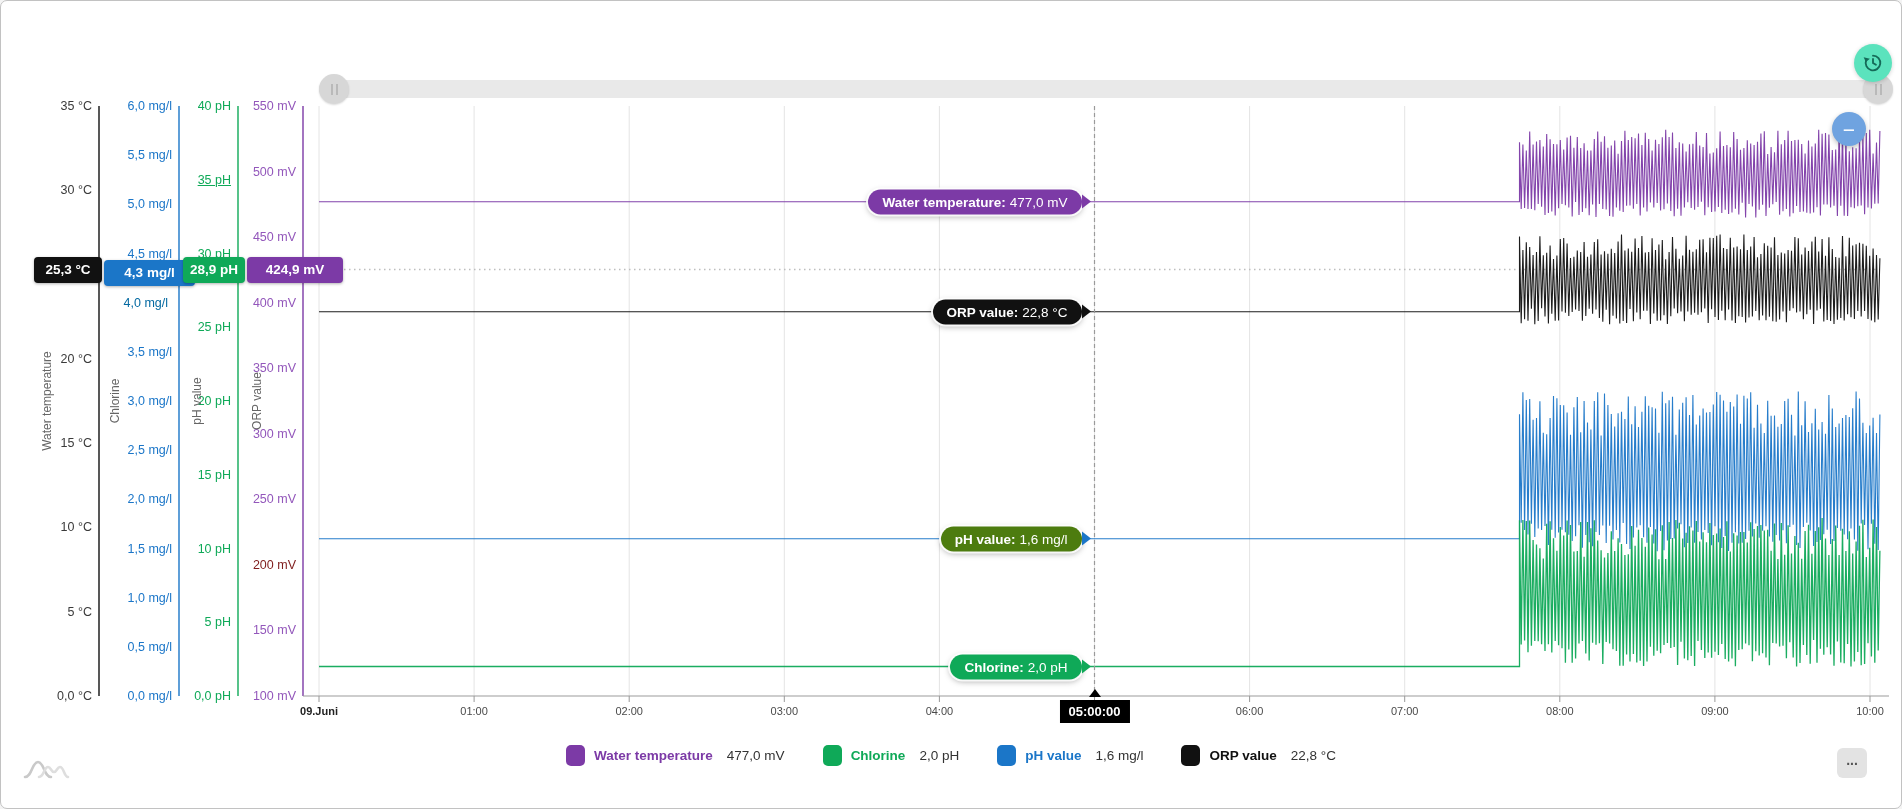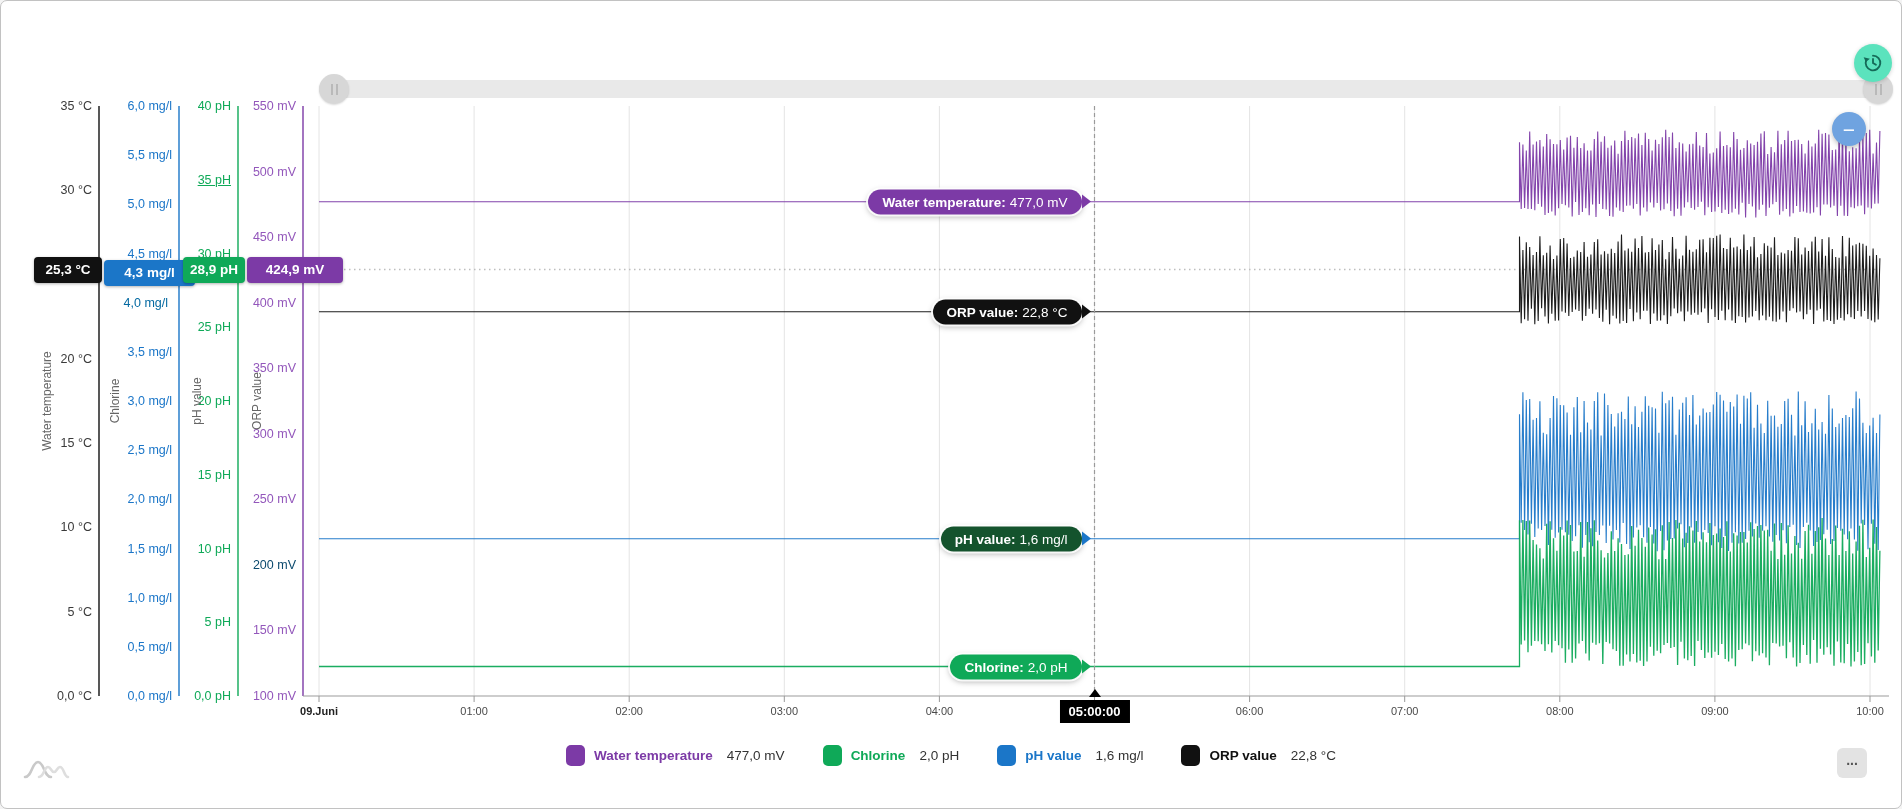--- a/index.html
+++ b/index.html
@@ -154,40 +154,40 @@
       <div class="tick" style="left: 230px; top: 695px; color: rgb(15, 169, 88);">0,0 pH</div>
       <div class="axis-title" style="left: 196px; top: 400px;">pH value</div>
       <div class="cur-badge" style="left: 182px; width: 62px; top: 268.725px; background: rgb(15, 169, 88);">28,9 pH</div>
       <div class="tick" style="left: 295px; top: 105px; color: rgb(147, 87, 187);">550 mV</div>
       <div class="tick" style="left: 295px; top: 170.556px; color: rgb(147, 87, 187);">500 mV</div>
       <div class="tick" style="left: 295px; top: 236.111px; color: rgb(147, 87, 187);">450 mV</div>
       <div class="tick" style="left: 295px; top: 301.667px; color: rgb(147, 87, 187);">400 mV</div>
       <div class="tick" style="left: 295px; top: 367.222px; color: rgb(147, 87, 187);">350 mV</div>
       <div class="tick" style="left: 295px; top: 432.778px; color: rgb(147, 87, 187);">300 mV</div>
       <div class="tick" style="left: 295px; top: 498.333px; color: rgb(147, 87, 187);">250 mV</div>
-      <div class="tick" style="left: 295px; top: 563.889px; color: #0c4a6e;">200 mV</div>
+      <div class="tick" style="left: 295px; top: 563.889px; color: #7f1d1d;">200 mV</div>
       <div class="tick" style="left: 295px; top: 629.444px; color: rgb(147, 87, 187);">150 mV</div>
       <div class="tick" style="left: 295px; top: 695px; color: rgb(147, 87, 187);">100 mV</div>
       <div class="axis-title" style="left: 256px; top: 400px;">ORP value</div>
       <div class="cur-badge" style="left: 246px; width: 96px; top: 269.02px; background: rgb(124, 58, 166);">424,9 mV</div>
       <div class="tlabel date" style="left: 318px;">09.Juni</div>
       <div class="tlabel" style="left: 473.1px;">01:00</div>
       <div class="tlabel" style="left: 628.2px;">02:00</div>
       <div class="tlabel" style="left: 783.3px;">03:00</div>
       <div class="tlabel" style="left: 938.4px;">04:00</div>
       <div class="tlabel" style="left: 1248.6px;">06:00</div>
       <div class="tlabel" style="left: 1403.7px;">07:00</div>
       <div class="tlabel" style="left: 1558.8px;">08:00</div>
       <div class="tlabel" style="left: 1713.9px;">09:00</div>
       <div class="tlabel" style="left: 1869px;">10:00</div>
       <div class="x-badge" style="left: 1093.5px;">05:00:00</div>
       <div class="x-tri" style="left: 1093.5px;"></div>
       <div class="tip" style="right: 819.5px; top: 200.711px; background: rgb(124, 58, 166); --c: #7c3aa6;"><b>Water temperature:</b>477,0 mV</div>
       <div class="tip" style="right: 819.5px; top: 665.5px; background: rgb(15, 169, 88); --c: #0fa958;"><b>Chlorine:</b>2,0 pH</div>
-      <div class="tip" style="right: 819.5px; top: 537.667px; background: #14532d; --c: #1b76c8;"><b>pH value:</b>1,6 mg/l</div>
+      <div class="tip" style="right: 819.5px; top: 537.667px; background: #4d7c0f; --c: #1b76c8;"><b>pH value:</b>1,6 mg/l</div>
       <div class="tip" style="right: 819.5px; top: 310.657px; background: rgb(17, 17, 17); --c: #111111;"><b>ORP value:</b>22,8 °C</div>
     </div>
 
   <div class="legend">
     <div class="legend-item">
       <span class="swatch" style="background: rgb(124, 58, 166);"></span>
       <span class="lname" style="color: rgb(124, 58, 166);">Water temperature</span>
       <span class="lval">477,0 mV</span>
     </div>
     <div class="legend-item">

